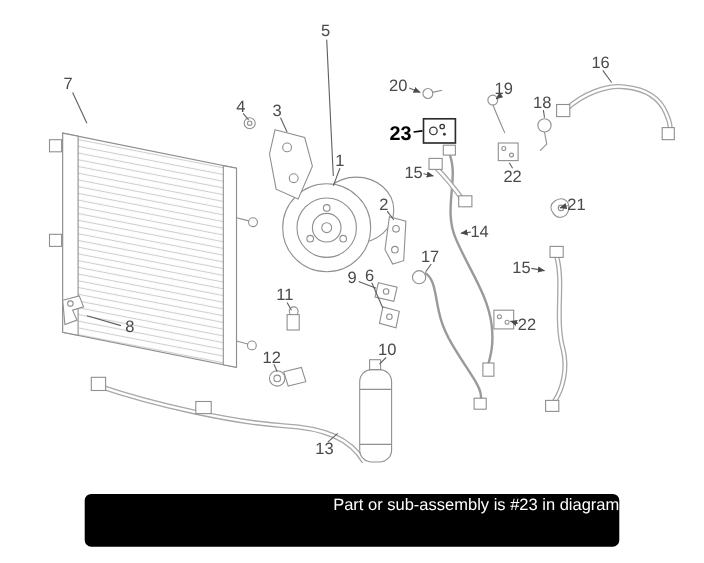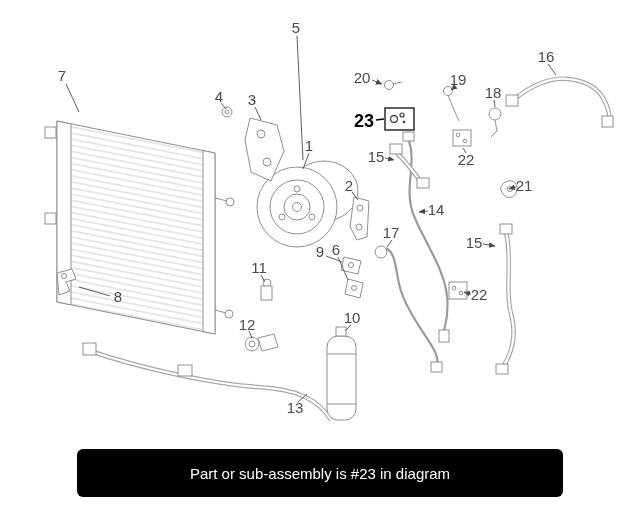--- a/index.html
+++ b/index.html
@@ -17,21 +17,21 @@
     text-anchor: middle;
   }
   .callout.hl {
     font-size: 18px;
     font-weight: bold;
     fill: var(--highlight-color, #000000);
   }
   .banner {
     position: absolute; left: 77px; top: 449px; width: 486px; height: 48px;
     background: #000; color: #fff; border-radius: 6px;
-    display: flex; flex-direction: column; justify-content: center;
+    display: flex; flex-direction: row; justify-content: flex-end;
     text-align: center; font-size: 15px;
   }
   .banner-line { line-height: 21px; white-space: nowrap; }
 </style>
 </head>
 <body>
 
 <div class="stage">
 
   <svg width="640" height="512" viewBox="0 0 640 512">

